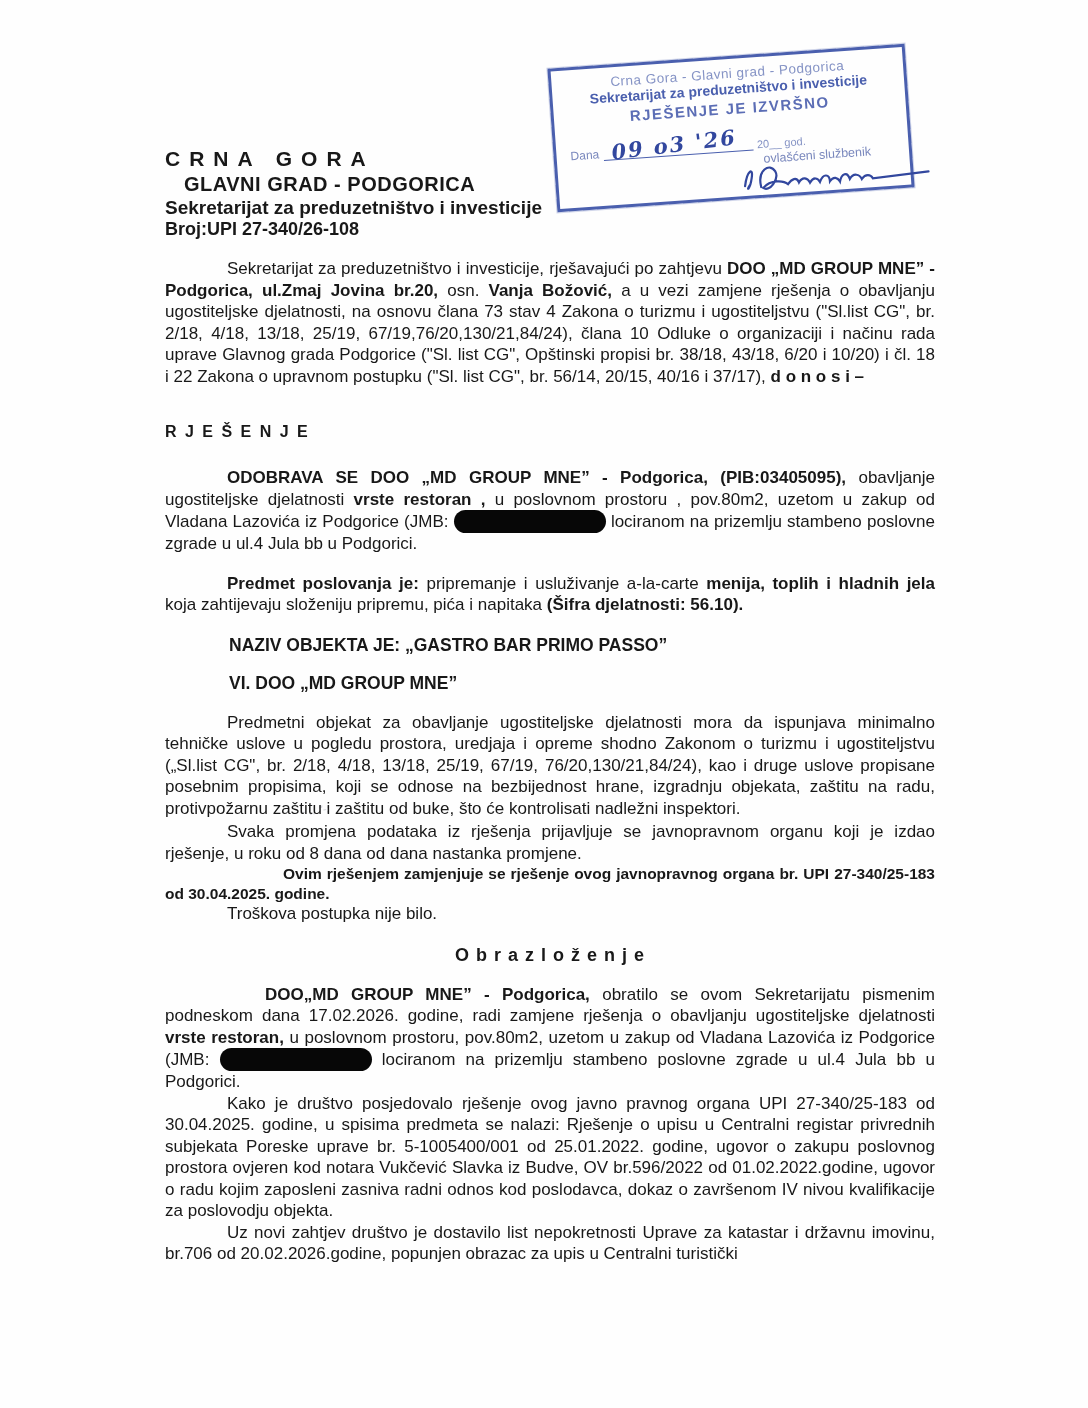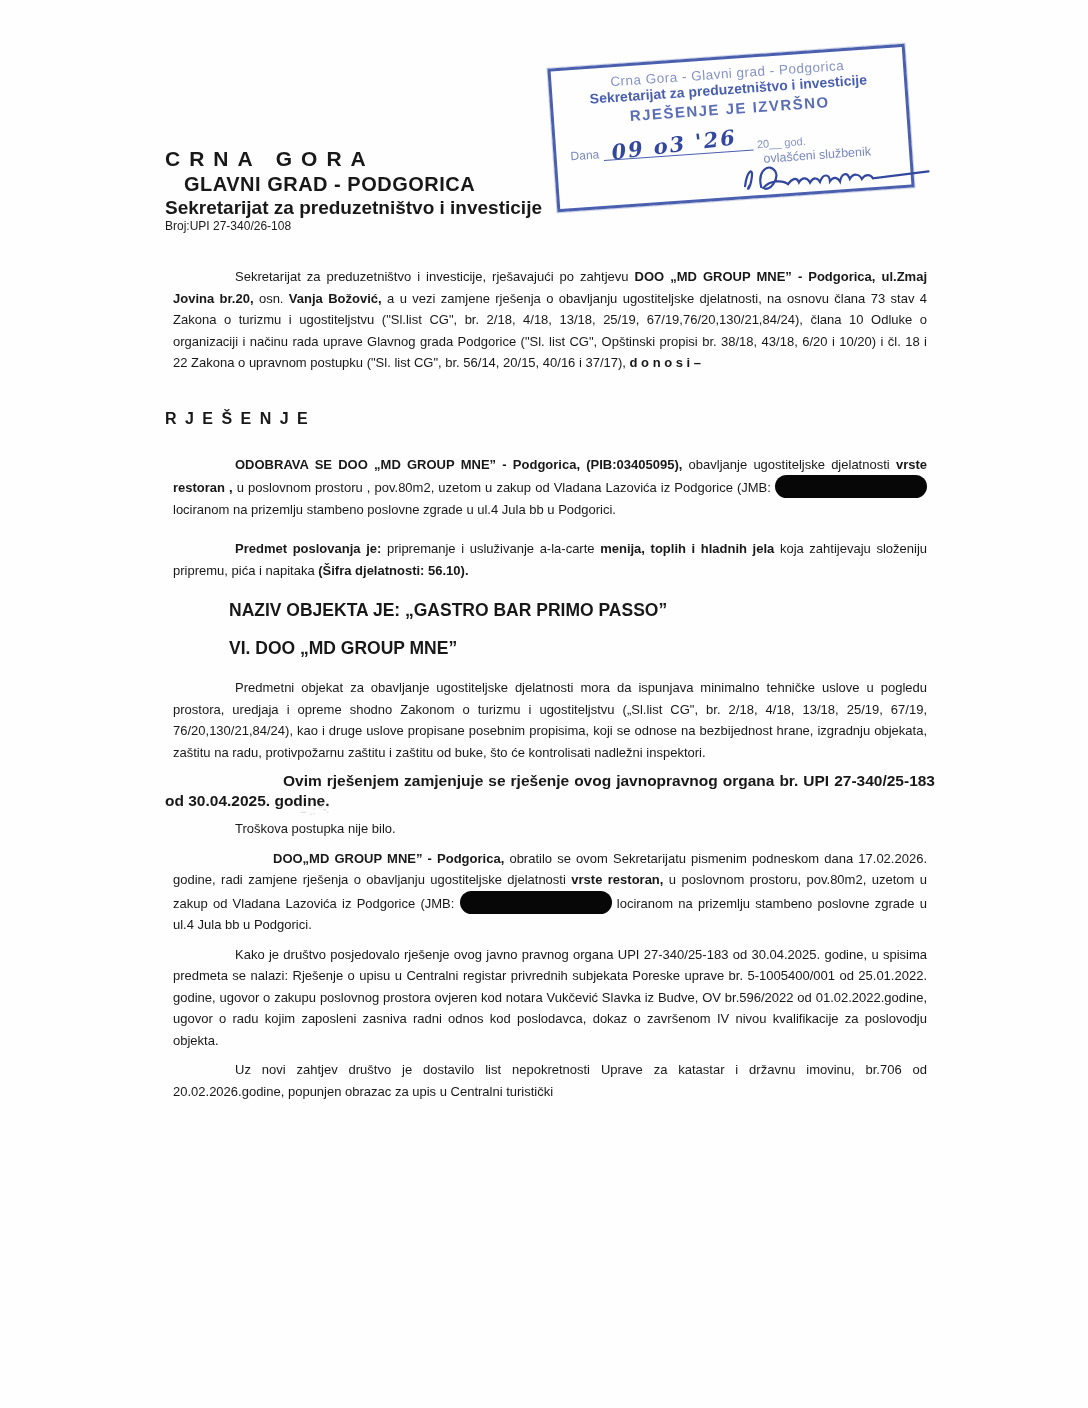--- a/index.html
+++ b/index.html
@@ -9,21 +9,21 @@
     background:#fefefe;
     font-family:"Liberation Sans", sans-serif;
     color:#181818;
     overflow:hidden;
   }
   
   .letterhead{position:absolute;left:165px;top:146px;line-height:1.22;}
   .lh-country{font-size:21px;font-weight:bold;letter-spacing:9px;}
   .lh-city{font-size:20px;font-weight:bold;letter-spacing:.5px;margin-left:19px;}
   .lh-dept{font-size:19px;font-weight:bold;}
-  .lh-number{font-size:12px;font-weight:400;}
+  .lh-number{font-size:18px;font-weight:700;}
   .lh-place{font-size:18px;}
   
   .stamp{
     position:absolute;left:552px;top:56px;width:352px;height:138px;
     border:3px solid #4a5fae;
     transform:rotate(-4deg);
     color:#4a5fae;
     box-shadow:0 0 0 1px rgba(74,95,174,.25);
     background:rgba(255,255,255,.0);
   }
@@ -37,21 +37,21 @@
   .st-handdate{
     position:absolute;left:8px;bottom:-2px;
     font-family:"DejaVu Serif", serif;font-style:italic;font-weight:bold;
     font-size:21px;color:#32479e;transform:rotate(-3deg);letter-spacing:2px;white-space:nowrap;
   }
   .st-god{flex:0 0 auto;font-size:11px;color:#8593c5;}
   .st-officer{font-size:12.5px;color:#7a88bd;text-align:right;padding-right:28px;margin-top:2px;}
   .st-sig{position:absolute;right:-26px;bottom:-12px;}
   
   .doc-body{position:absolute;left:165px;top:258px;width:770px;}
-  .para{font-size:13px;line-height:21.5px;text-align:justify;margin:8px;}
+  .para{font-size:17px;line-height:21.5px;text-align:justify;margin:0;}
   .para .b{font-weight:bold;}
   .ind{text-indent:62px;}
   .redact{
     display:inline-block;width:152px;height:23px;background:#070707;
     border-radius:12px;vertical-align:-6px;
   }
   .heading{
     text-align:left;font-weight:bold;font-size:16px;letter-spacing:2px;
     margin:36px 0 26px 0;
   }
@@ -114,25 +114,27 @@
 
     <p class="para ind"><span class="b">ODOBRAVA SE DOO „MD GROUP MNE” - Podgorica, (PIB:03405095),</span><span> obavljanje ugostiteljske djelatnosti </span><span class="b">vrste restoran ,</span><span> u poslovnom prostoru ,  pov.80m2, uzetom u zakup od Vladana Lazovića iz Podgorice (JMB: </span><span class="redact"></span><span>  lociranom  na   prizemlju stambeno poslovne zgrade u ul.4 Jula bb u Podgorici.</span></p>
 
     <p class="para ind mt18"><span class="b">Predmet poslovanja je:</span><span> pripremanje i usluživanje  a-la-carte </span><span class="b">menija, toplih i hladnih jela</span><span> koja zahtijevaju složeniju pripremu, pića i napitaka </span><span class="b">(Šifra djelatnosti: 56.10).</span></p>
 
     <div class="naziv">NAZIV OBJEKTA JE: „GASTRO BAR PRIMO PASSO”</div>
     <div class="naziv" style="margin-top:16px;">VI. DOO „MD GROUP MNE”</div>
 
     <p class="para ind mt18">Predmetni objekat za obavljanje ugostiteljske djelatnosti mora da ispunjava  minimalno tehničke  uslove  u  pogledu    prostora,  uredjaja  i  opreme  shodno  Zakonom  o  turizmu  i ugostiteljstvu („Sl.list CG", br. 2/18, 4/18, 13/18, 25/19, 67/19, 76/20,130/21,84/24), kao i druge uslove  propisane  posebnim  propisima,  koji   se  odnose  na   bezbijednost   hrane,  izgradnju objekata, zaštitu  na  radu, protivpožarnu zaštitu i zaštitu od  buke,  što će kontrolisati   nadležni inspektori.</p>
 
+    <p class="para ind mt2">Svaka promjena podataka iz rješenja prijavljuje se javnopravnom  organu koji je izdao rješenje, u roku od 8 dana od dana nastanka promjene.</p>
 
     <p class="p-zamjena">Ovim rješenjem zamjenjuje se rješenje ovog javnopravnog organa br. UPI 27-340/25-183 od 30.04.2025. godine.</p>
 
     <p class="para ind">Troškova postupka nije bilo.</p>
 
+    <div class="heading2">O b r a z l o ž e n j e</div>
 
     <p class="para" style="text-indent:100px;"><span class="b">DOO„MD GROUP MNE” - Podgorica,</span><span> obratilo se ovom Sekretarijatu pismenim podneskom  dana  17.02.2026.  godine,  radi  zamjene  rješenja  o  obavljanju  ugostiteljske djelatnosti </span><span class="b">vrste restoran,</span><span>   u poslovnom prostoru, pov.80m2, uzetom u zakup od Vladana Lazovića  iz  Podgorice  (JMB: </span><span class="redact"></span><span>  lociranom  na   prizemlju  stambeno  poslovne zgrade u ul.4 Jula bb u Podgorici.</span></p>
 
     <p class="para ind">Kako je društvo posjedovalo rješenje ovog javno pravnog organa UPI 27-340/25-183 od 30.04.2025.  godine,   u  spisima  predmeta  se  nalazi:  Rješenje  o  upisu  u  Centralni   registar privrednih  subjekata   Poreske  uprave  br.  5-1005400/001   od  25.01.2022.  godine,  ugovor  o zakupu poslovnog prostora ovjeren kod notara Vukčević Slavka iz Budve, OV br.596/2022 od 01.02.2022.godine,  ugovor  o  radu  kojim   zaposleni  zasniva  radni  odnos  kod   poslodavca, dokaz  o završenom IV  nivou  kvalifikacije za poslovodju objekta.</p>
 
     <p class="para ind">Uz novi zahtjev  društvo je dostavilo list nepokretnosti Uprave za katastar  i  državnu imovinu,  br.706    od  20.02.2026.godine,  popunjen  obrazac  za   upis   u  Centralni  turistički</p>
 
   </div>
 </div>
 

